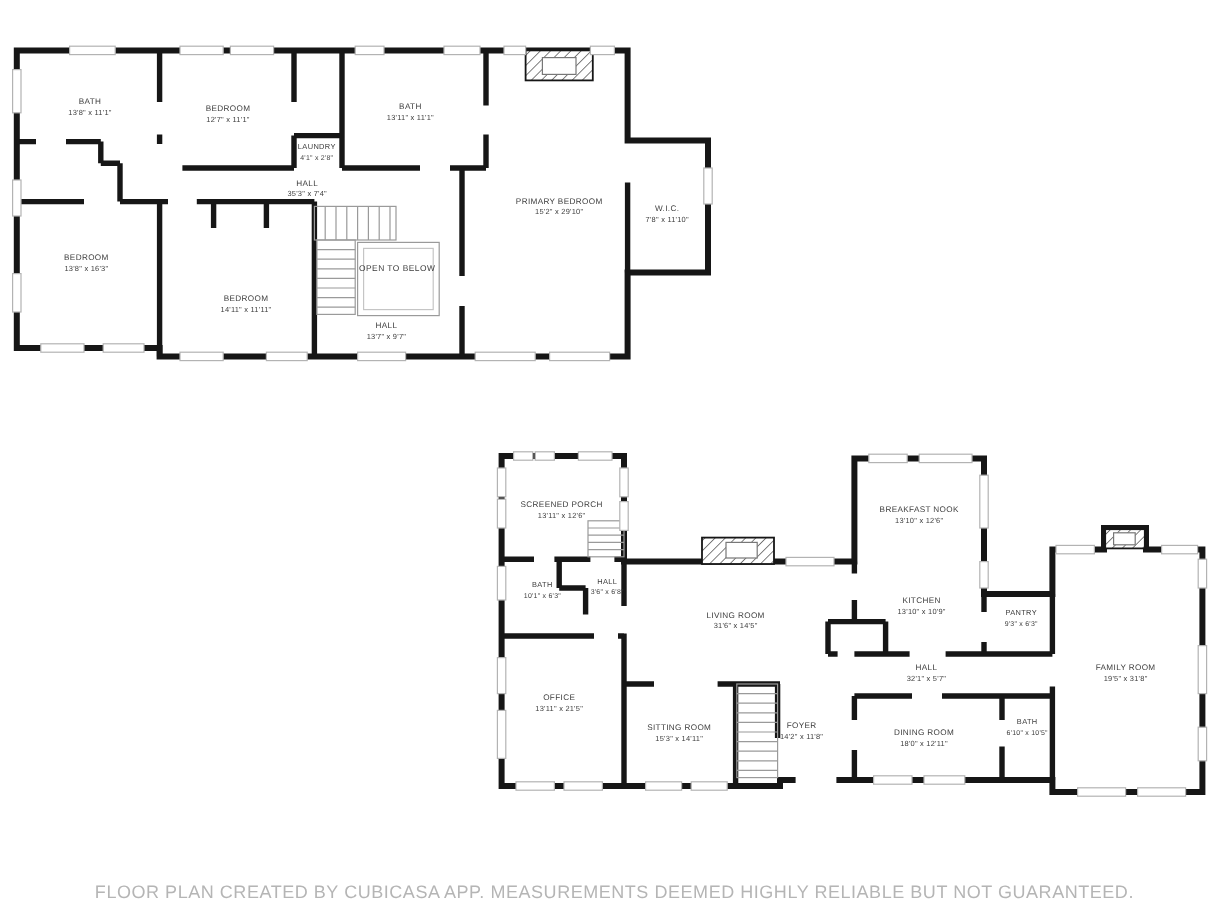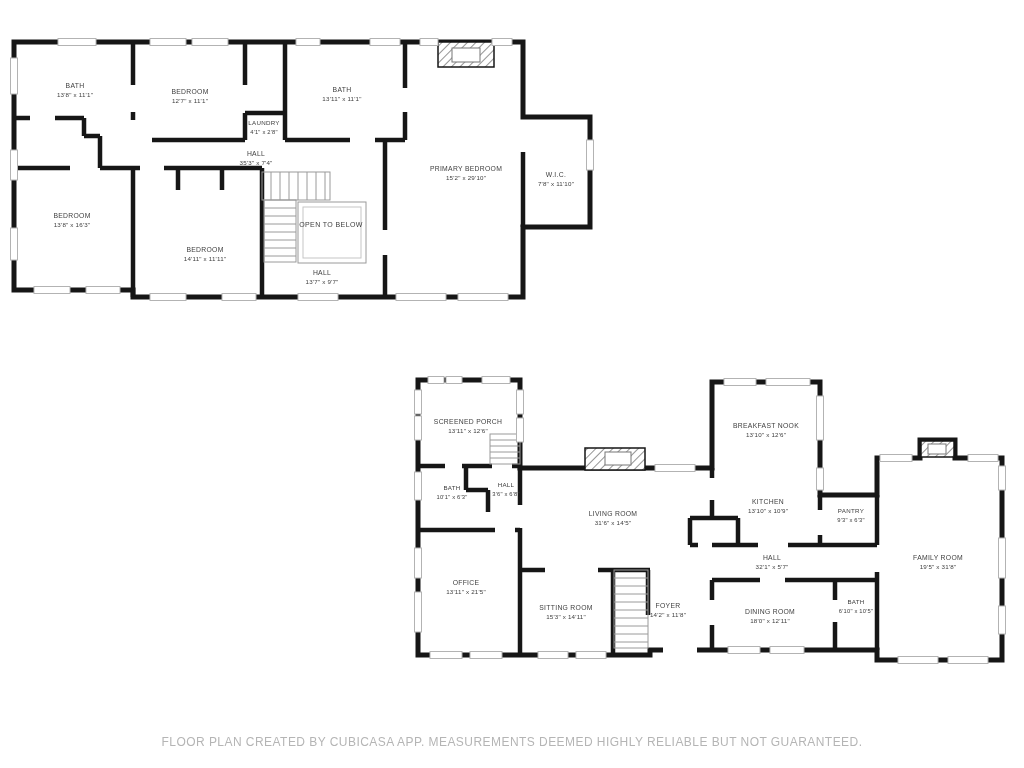--- a/index.html
+++ b/index.html
@@ -16,21 +16,21 @@
   .fpin{fill:#ffffff;stroke:#777777;stroke-width:1;}
   .room{position:absolute;transform:translate(-50%,-50%);text-align:center;
         color:#3d3d3d;white-space:nowrap;line-height:1.45;}
   .room .nm{font-size:6.8px;letter-spacing:.3px;display:block;}
   .room .dm{font-size:6.2px;letter-spacing:.2px;display:block;}
   .room.small .nm{font-size:6.2px;}
   .room.small .dm{font-size:5.8px;}
   .annot{position:absolute;transform:translate(-50%,-50%);font-size:7px;
          letter-spacing:.4px;color:#3d3d3d;white-space:nowrap;}
   #footer-note{position:absolute;left:0;top:735px;width:1024px;text-align:center;
-         font-size:12px;letter-spacing:.45px;color:#b5b5b5;}
+         font-size:15px;letter-spacing:.45px;color:#b5b5b5;}
 </style>
 </head>
 <body>
 
 <div id="stage">
 
 <svg id="plan-svg" width="1024" height="768" viewBox="0 0 1024 768">
   <defs>
     <pattern id="hatch" width="6" height="6" patternUnits="userSpaceOnUse" patternTransform="rotate(45)">
       <rect width="6" height="6" fill="#ffffff"></rect>

